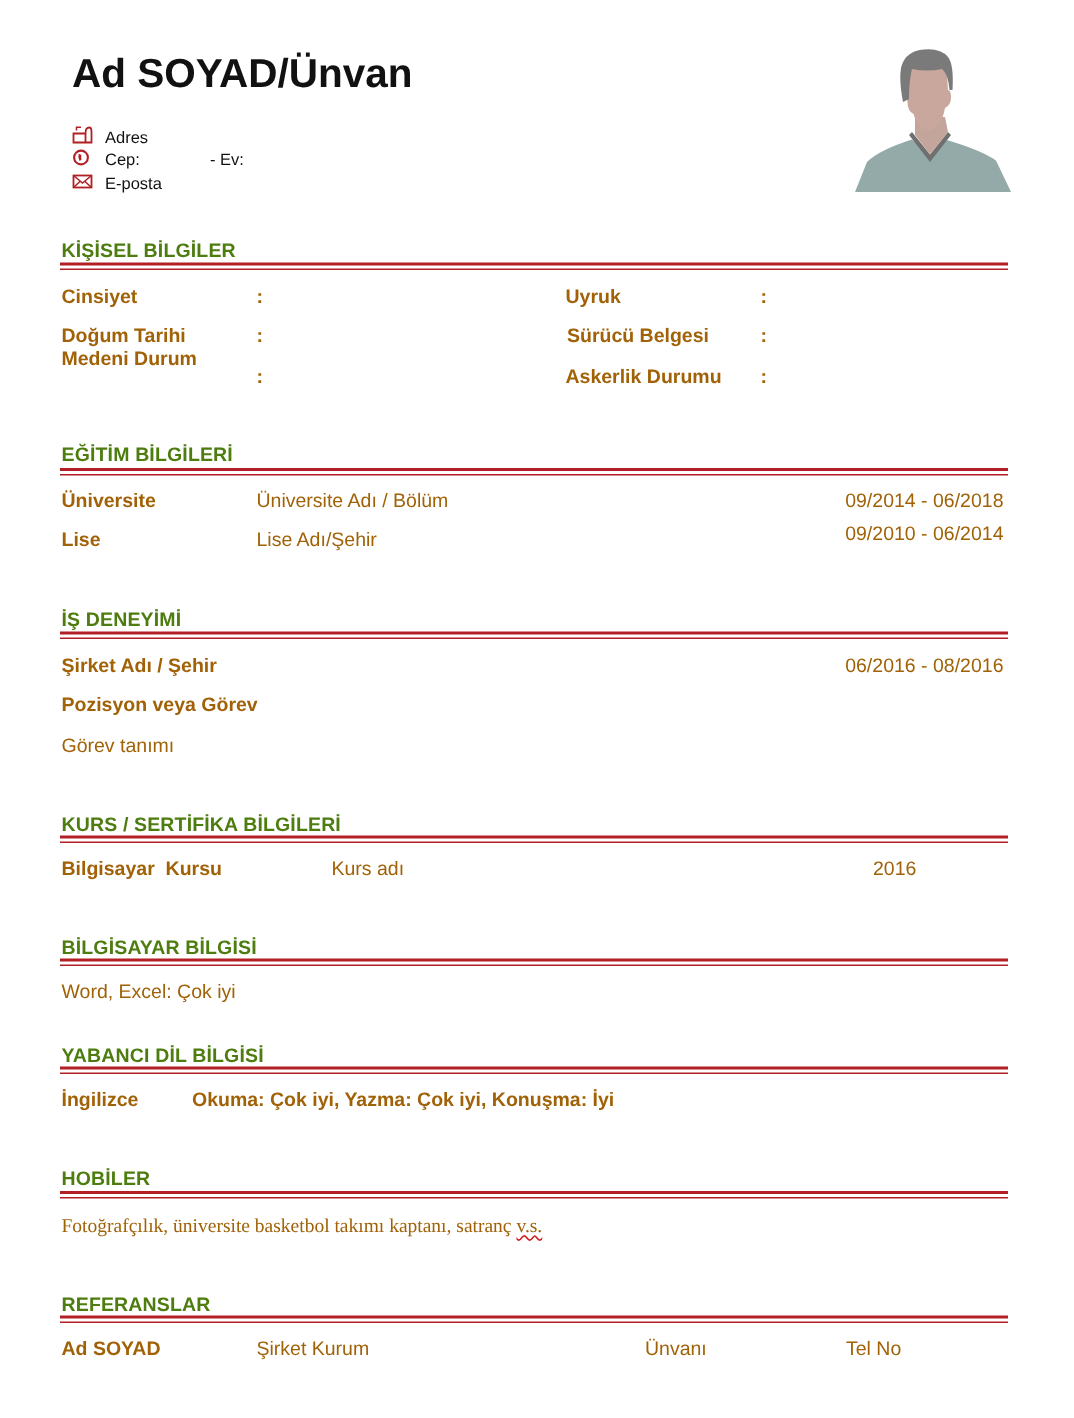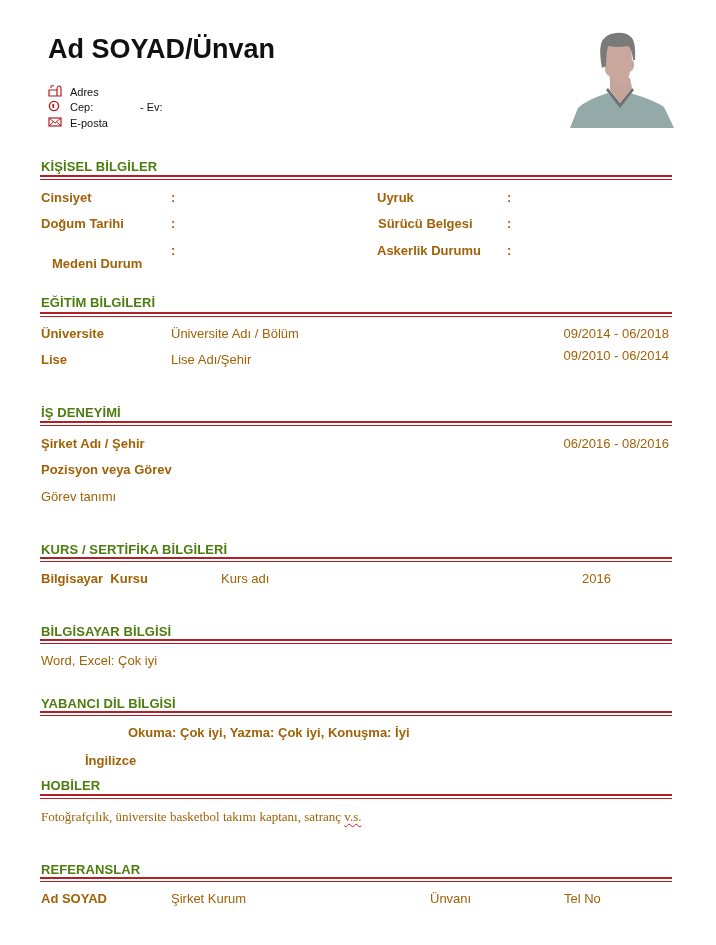--- a/index.html
+++ b/index.html
@@ -79,21 +79,21 @@
 <div class="abs section-title" style="top:159px;">KİŞİSEL BİLGİLER</div>
 <div class="abs rule" style="top:175px;">
     <div class="l1"></div>
     <div class="l2"></div>
   </div>
 
 <div class="abs t b" style="left:41px; top:190px;">Cinsiyet</div>
 <div class="abs t b" style="left:171px; top:190px;">:</div>
 <div class="abs t b" style="left:41px; top:216px;">Doğum Tarihi</div>
 <div class="abs t b" style="left:171px; top:216px;">:</div>
-<div class="abs t b" style="left:41px; top:256px;margin-left:11px;">Medeni Durum</div>
+<div class="abs t b" style="left:41px; top:231px;">Medeni Durum</div>
 <div class="abs t b" style="left:171px; top:243px;">:</div>
 
 <div class="abs t b" style="left:377px; top:190px;">Uyruk</div>
 <div class="abs t b" style="left:507px; top:190px;">:</div>
 <div class="abs t b" style="left:378px; top:216px;">Sürücü Belgesi</div>
 <div class="abs t b" style="left:507px; top:216px;">:</div>
 <div class="abs t b" style="left:377px; top:243px;">Askerlik Durumu</div>
 <div class="abs t b" style="left:507px; top:243px;">:</div>
 
 <div class="abs section-title" style="top:295px;">EĞİTİM BİLGİLERİ</div>
@@ -135,21 +135,21 @@
     <div class="l1"></div>
     <div class="l2"></div>
   </div>
 <div class="abs t" style="left:41px; top:653px;">Word, Excel: Çok iyi</div>
 
 <div class="abs section-title" style="top:696px;">YABANCI DİL BİLGİSİ</div>
 <div class="abs rule" style="top:711px;">
     <div class="l1"></div>
     <div class="l2"></div>
   </div>
-<div class="abs t b" style="left:41px; top:753px;margin-left:44px;">İngilizce</div>
+<div class="abs t b" style="left:41px; top:725px;">İngilizce</div>
 <div class="abs t" style="left:128px; top:725px;font-weight:bold;">Okuma: Çok iyi, Yazma: Çok iyi, Konuşma: İyi</div>
 
 <div class="abs section-title" style="top:778px;">HOBİLER</div>
 <div class="abs rule" style="top:794px;">
     <div class="l1"></div>
     <div class="l2"></div>
   </div>
 <div class="abs t" style="left:41px; top:809px;font-family:Liberation Serif, serif;"><span style="white-space:pre;">Fotoğrafçılık, üniversite basketbol takımı kaptanı, satranç </span><span class="squiggle">v.s.</span></div>
 
 <div class="abs section-title" style="top:862px;">REFERANSLAR</div>

